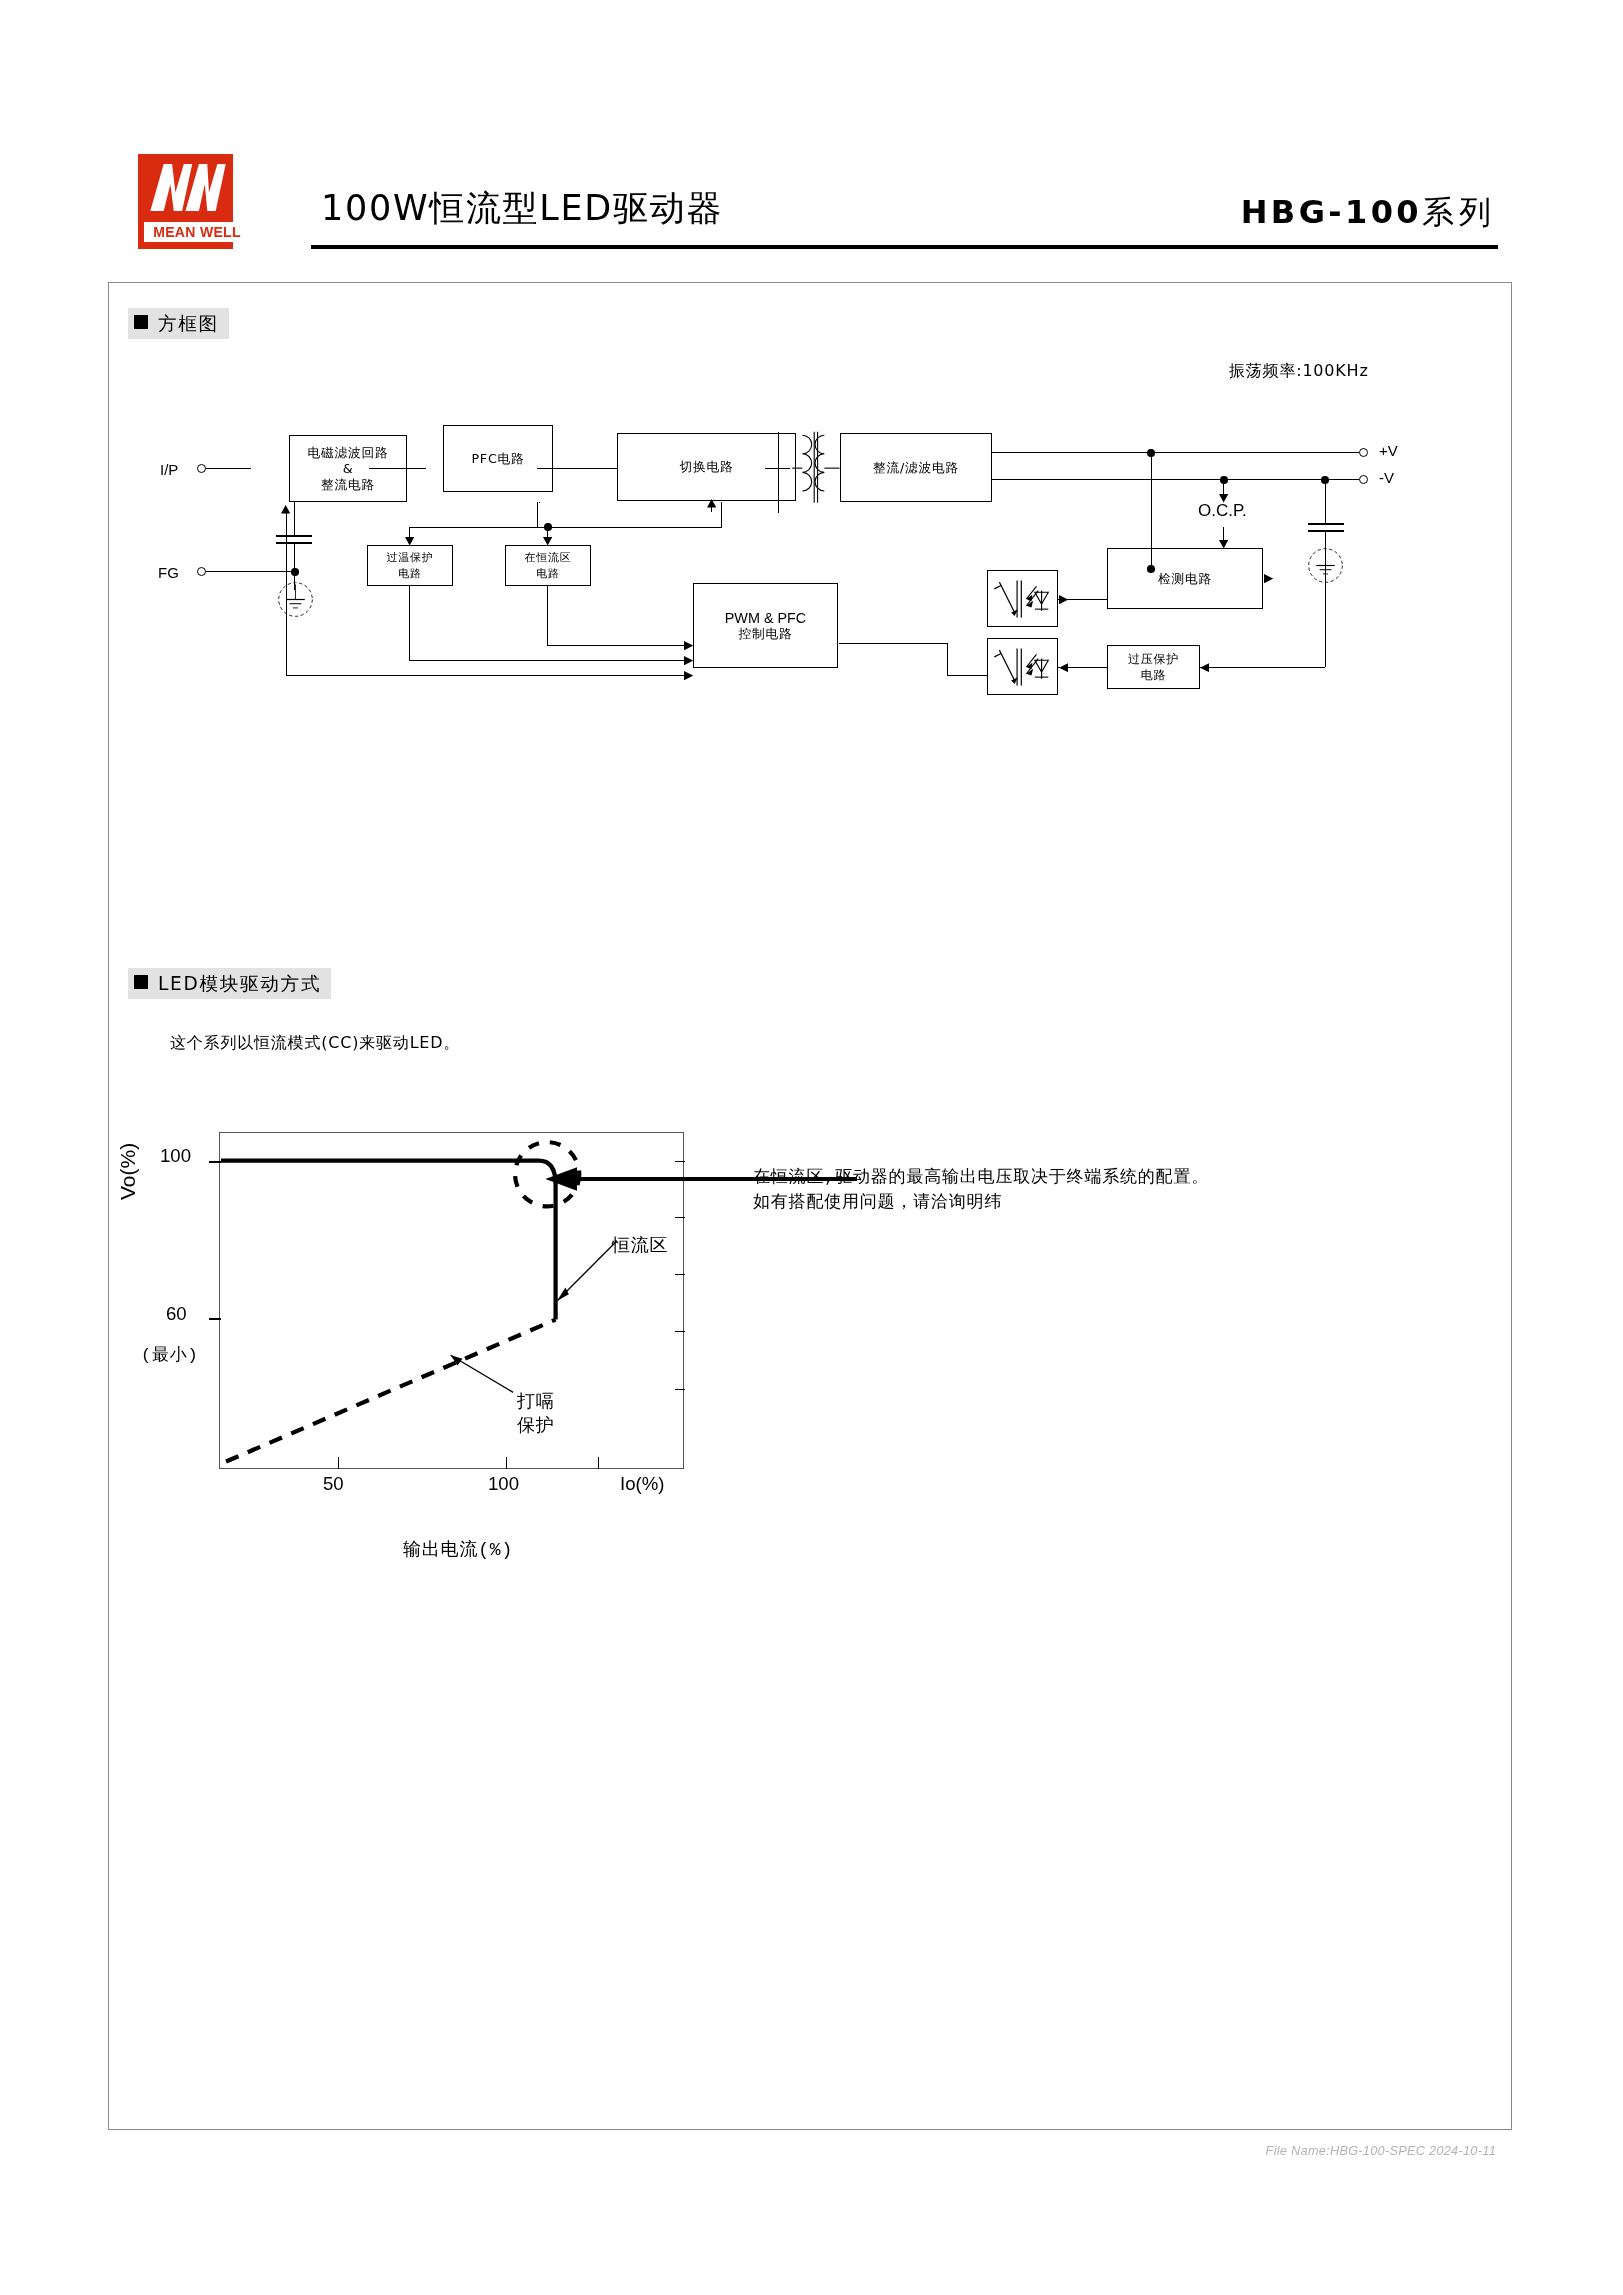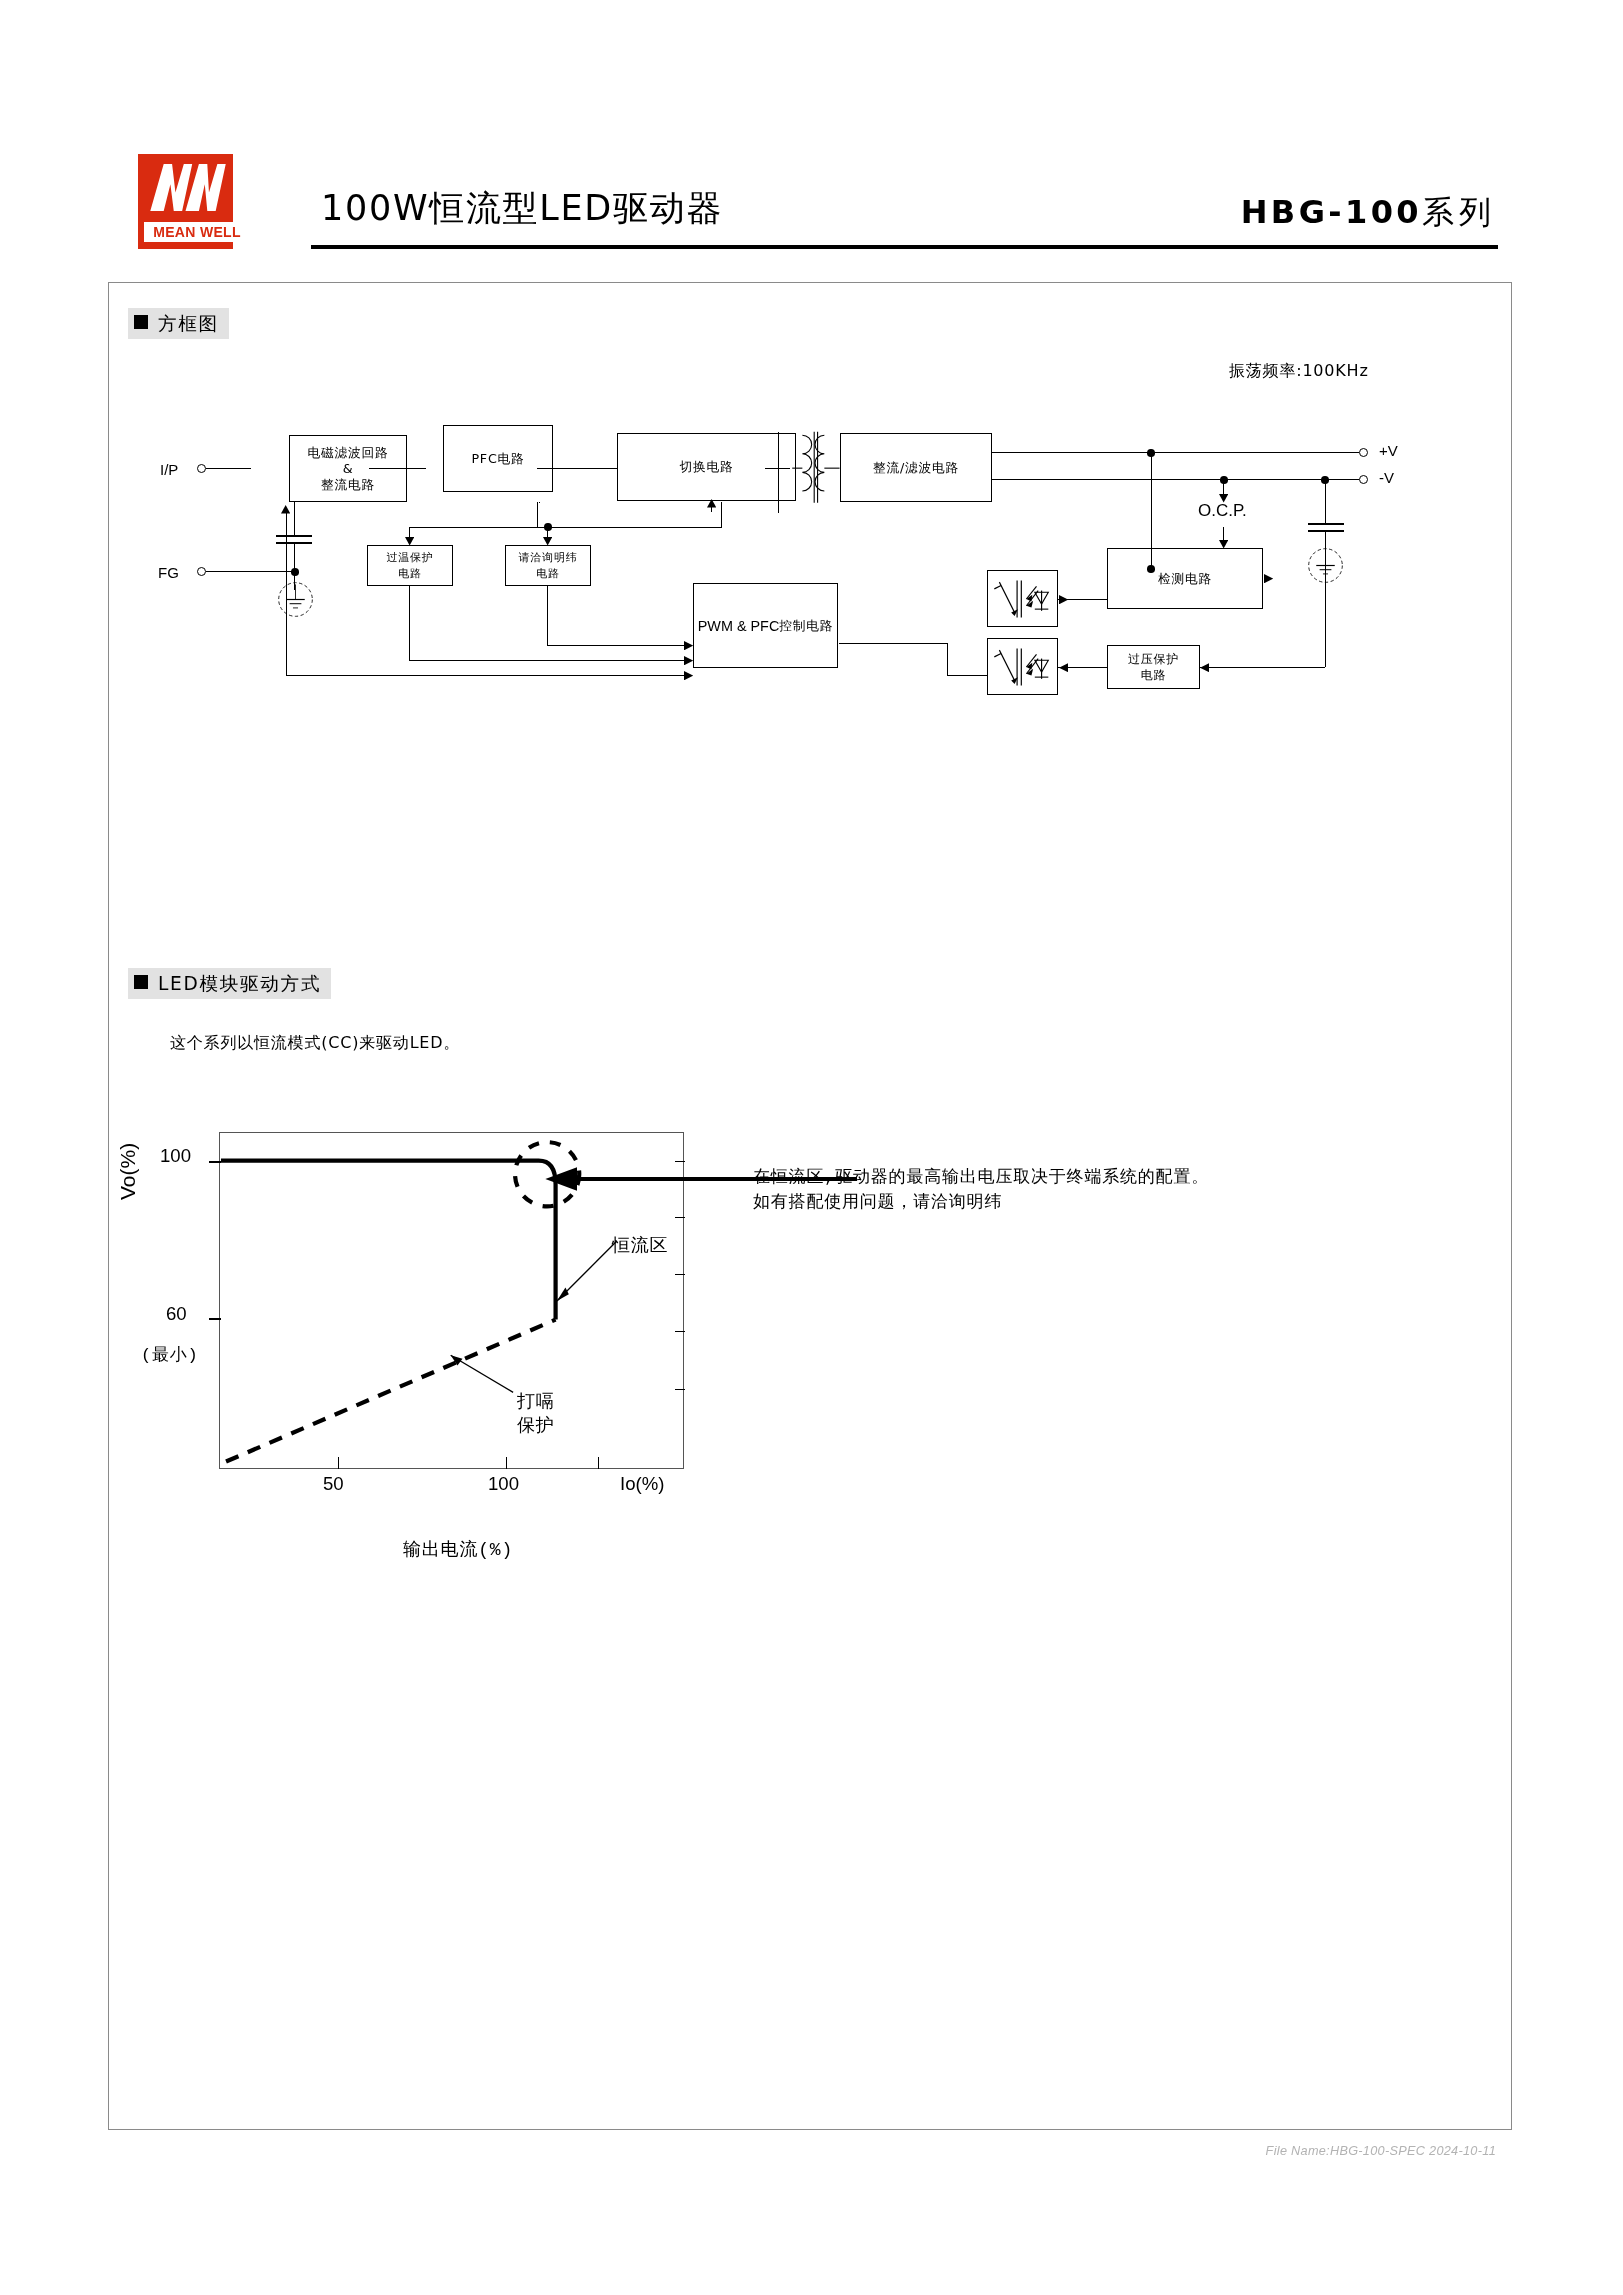--- a/index.html
+++ b/index.html
@@ -234,28 +234,28 @@
       <span>电路</span>
     </div>
 
     <div class="ln hln" style="left:300px;top:244px;width:139px;"></div>
     <div class="dot" style="left:435px;top:240px;"></div>
     <div class="ln vln" style="left:438px;top:244px;height:17px;"></div>
     <svg class="abs" style="left:434px;top:254px;" width="9.3" height="8.5" viewBox="0 0 11 10">
       <polygon points="5.5,10 0,0 11,0" fill="#000"></polygon>
     </svg>
     <div class="box" style="left:396px;top:262px;width:86px;height:41px;flex-direction:column;font-size:11px;">
-      <span>请洽询明纬</span>
+      <span>在恒流区</span>
       <span>电路</span>
     </div>
 
     <div class="ln vln" style="left:612px;top:219px;height:24.5px;"></div>
     <div class="ln hln" style="left:438px;top:244px;width:175px;"></div>
 
-    <div class="box" style="left:584px;top:300px;width:145px;height:85px;flex-direction:row;">
+    <div class="box" style="left:584px;top:300px;width:145px;height:85px;flex-direction:column;">
       <span class="dtxt latin" style="position:relative;left:auto;top:auto;font-size:14.4px;">PWM &amp; PFC</span>
       <span>控制电路</span>
     </div>
 
     <div class="ln vln" style="left:438px;top:303px;height:59px;"></div>
     <div class="ln hln" style="left:438px;top:362px;width:140px;"></div>
     <svg class="abs" style="left:575px;top:358px;" width="9.3" height="9.3" viewBox="0 0 11 11">
       <polygon points="11,5.5 0,0 0,11" fill="#000"></polygon>
     </svg>
     <div class="ln vln" style="left:300px;top:303px;height:74px;"></div>

